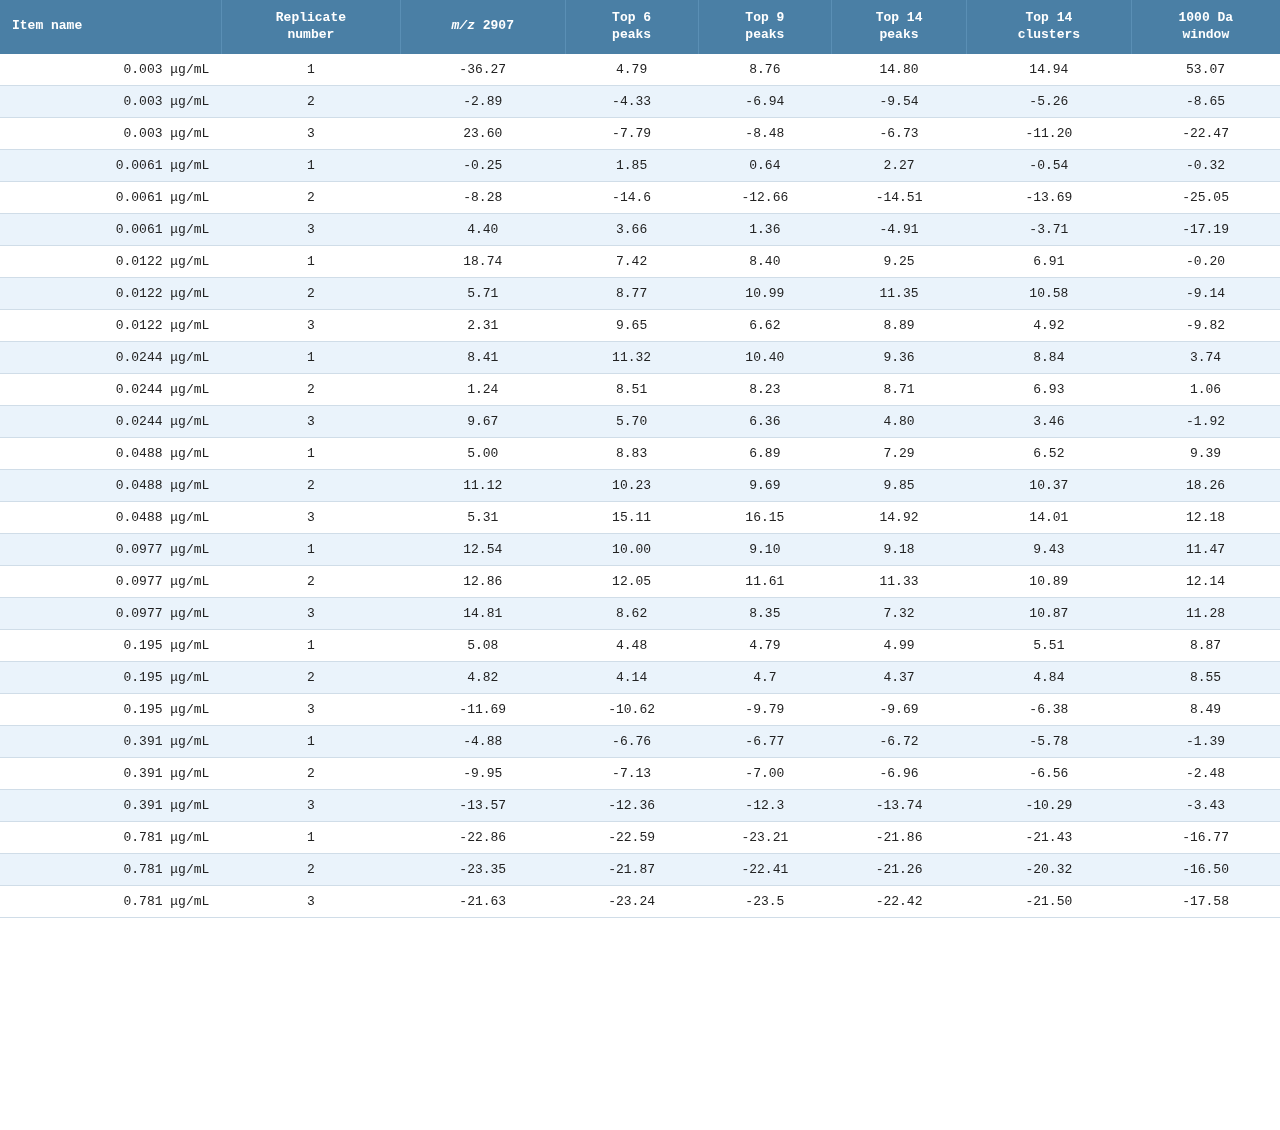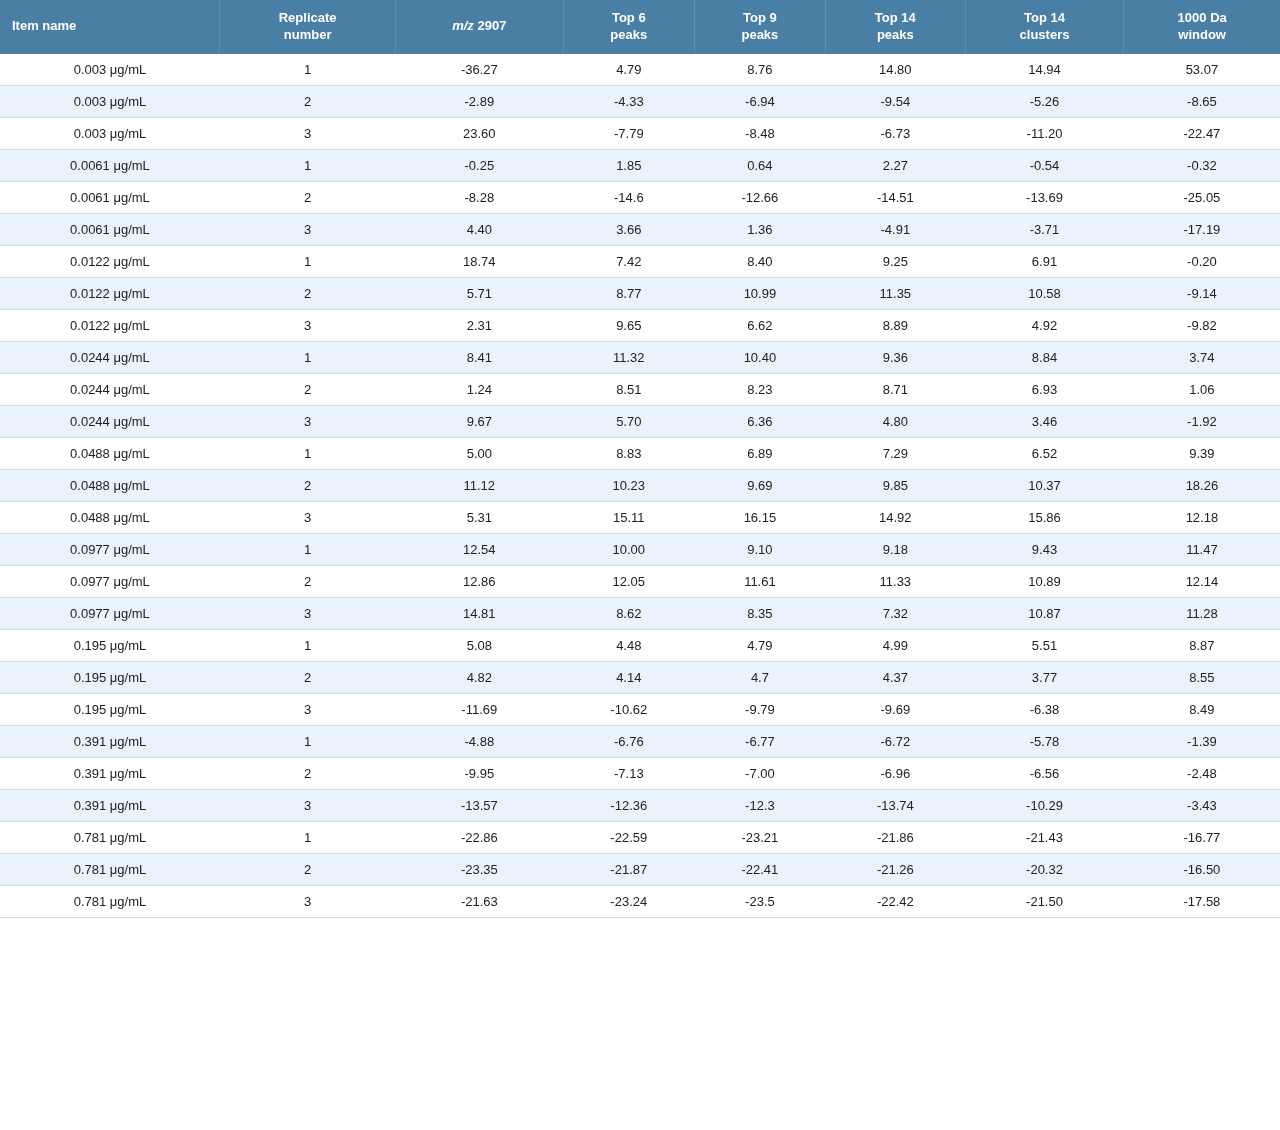--- a/index.html
+++ b/index.html
@@ -16,20 +16,21 @@
     }
 
     .table-container {
       width: 1280px;
       overflow: hidden;
     }
 
     table {
       width: 100%;
       border-collapse: collapse;
+      font-family: Liberation Mono, monospace;
     }
 
     thead tr {
       background-color: #4a7fa5;
       color: #ffffff;
     }
 
     thead th {
       padding: 10px 12px;
       text-align: center;
@@ -57,21 +58,21 @@
 
     tbody td {
       padding: 8px 12px;
       text-align: center;
       border-bottom: 1px solid #d0dde8;
       color: #222222;
       font-size: 13px;
     }
 
     tbody td:first-child {
-      text-align: center;
+      text-align: right;
     }
 
     .italic {
       font-style: italic;
     }
   </style>
 </head>
 <body>
 
 <div class="table-container">
@@ -229,21 +230,21 @@
           <td>10.37</td>
           <td>18.26</td>
         </tr>
         <tr>
           <td>0.0488 μg/mL</td>
           <td>3</td>
           <td>5.31</td>
           <td>15.11</td>
           <td>16.15</td>
           <td>14.92</td>
-          <td>15.86</td>
+          <td>14.01</td>
           <td>12.18</td>
         </tr>
         <tr>
           <td>0.0977 μg/mL</td>
           <td>1</td>
           <td>12.54</td>
           <td>10.00</td>
           <td>9.10</td>
           <td>9.18</td>
           <td>9.43</td>
@@ -279,21 +280,21 @@
           <td>5.51</td>
           <td>8.87</td>
         </tr>
         <tr>
           <td>0.195 μg/mL</td>
           <td>2</td>
           <td>4.82</td>
           <td>4.14</td>
           <td>4.7</td>
           <td>4.37</td>
-          <td>3.77</td>
+          <td>4.84</td>
           <td>8.55</td>
         </tr>
         <tr>
           <td>0.195 μg/mL</td>
           <td>3</td>
           <td>-11.69</td>
           <td>-10.62</td>
           <td>-9.79</td>
           <td>-9.69</td>
           <td>-6.38</td>

